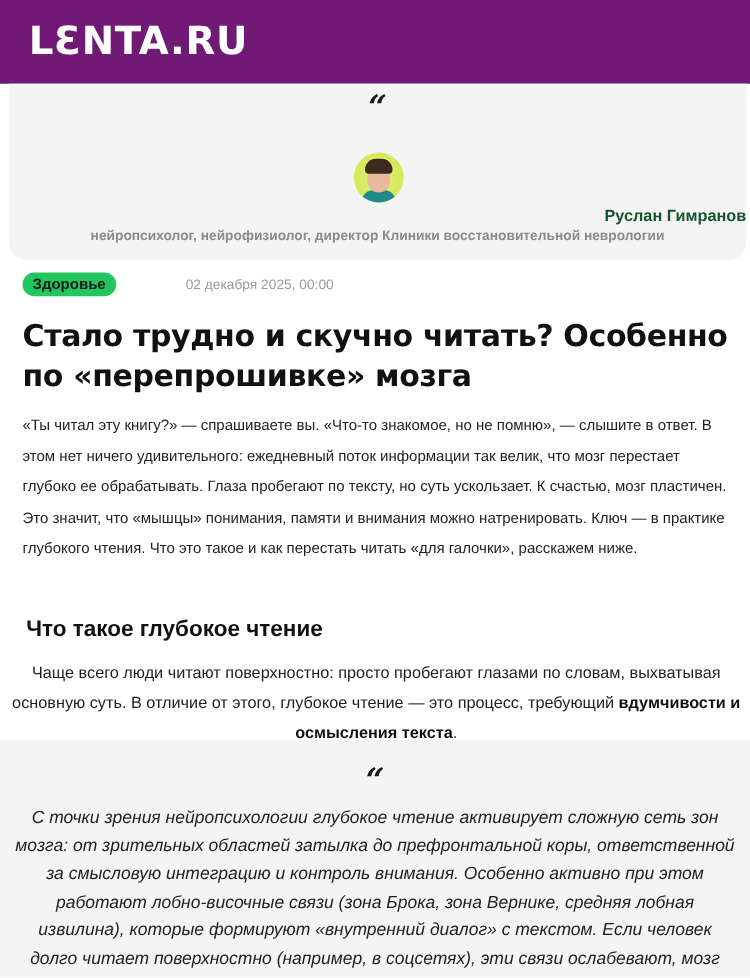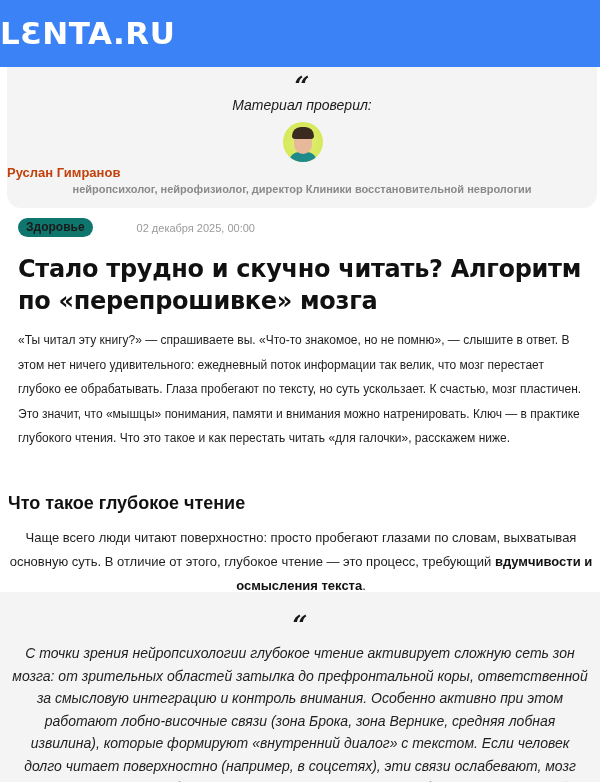--- a/index.html
+++ b/index.html
@@ -1,21 +1,21 @@
 <!DOCTYPE html>
 <html><head>
 <meta charset="utf-8">
 <style>
   * { box-sizing: border-box; margin: 0; padding: 0; }
   html, body { width: 600px; height: 782px; overflow: hidden; background: #ffffff; }
   body { font-family: "Liberation Sans", "DejaVu Sans", sans-serif; color: #1a1a1a; position: relative; }
 
   .topbar {
     position: absolute; left: 0; top: 0; width: 600px; height: 67px;
-    background: #3b82f6; display: flex; align-items: center; 
+    background: #701a75; display: flex; align-items: center; padding-left: 23px;
   }
   .logo {
     color: #ffffff; font-family: "DejaVu Sans", sans-serif; font-weight: bold;
     font-size: 31px; letter-spacing: 0.5px; line-height: 1;
   }
 
   .expert-card {
     position: absolute; left: 7px; top: 67px; width: 590px; height: 141px;
     background: #f4f4f4; border-radius: 0 0 14px 14px;
   }
@@ -31,48 +31,48 @@
   }
   .avatar {
     position: absolute; left: 276px; top: 55px; width: 40px; height: 40px; border-radius: 50%;
     background: radial-gradient(circle at 50% 50%, #e4f07a 0%, #d6e85a 70%, #cde04a 100%);
     overflow: hidden;
   }
   .avatar .hair { position: absolute; left: 9px; top: 5px; width: 22px; height: 12px; background: #3b2a20; border-radius: 11px 11px 4px 4px; }
   .avatar .face { position: absolute; left: 11px; top: 10px; width: 18px; height: 22px; background: #e8b89a; border-radius: 9px 9px 10px 10px; }
   .avatar .shirt { position: absolute; left: 6px; top: 30px; width: 28px; height: 14px; background: #1f8a8a; border-radius: 10px 10px 0 0; }
   .expert-name {
-    position: absolute; top: 98px; width: 100%; text-align: left;
-    font-weight: bold; font-size: 13px; color: #c2410c;
+    position: absolute; top: 98px; width: 100%; text-align: right;
+    font-weight: bold; font-size: 13px; color: #14532d;
   }
   .expert-role {
     position: absolute; top: 116px; width: 100%; text-align: center;
     font-size: 11px; color: #8a8a8a; font-weight: bold;
   }
 
   .meta-row { position: absolute; left: 18px; top: 218px; display: flex; align-items: center; }
   .tag {
-    background: #0f766e; color: #1a1a1a; font-weight: bold; font-size: 12px;
+    background: #22c55e; color: #1a1a1a; font-weight: bold; font-size: 12px;
     padding: 3px 8px; border-radius: 11px; line-height: 13px;
   }
-  .date { margin-left: 8px; font-size: 11px; color: #9a9a9a; padding-left: 36px; }
+  .date { margin-left: 20px; font-size: 11px; color: #9a9a9a; padding-left: 36px; }
 
   .title {
     position: absolute; left: 18px; top: 253px; width: 570px;
     font-family: "DejaVu Sans", sans-serif; font-weight: bold; font-size: 24px;
     line-height: 32px; color: #111111; letter-spacing: -0.3px;
   }
 
   .lead {
     position: absolute; left: 18px; top: 328px; width: 570px;
     font-size: 12px; line-height: 24.5px; color: #1e1e1e;
   }
 
   .h2 {
-    position: absolute; left: 8px; top: 493px;
+    position: absolute; left: 21px; top: 493px;
     font-weight: bold; font-size: 18px; color: #111111;
   }
 
   .para {
     position: absolute; left: 7px; top: 526px; width: 588px;
     font-size: 13px; line-height: 24px; color: #1e1e1e; text-align: center;
   }
   .para b { font-weight: bold; color: #111; }
 
   .quote-block {
@@ -87,36 +87,35 @@
 </style>
 </head>
 <body>
 
 <header class="topbar">
   <a class="logo">LƐNTA.RU</a>
 </header>
 
 <section class="expert-card">
   <div class="quote-mark">“</div>
-  <div class="checked-label">Материал проверил:</div>
   <div class="avatar">
     <div class="shirt"></div>
     <div class="face"></div>
     <div class="hair"></div>
   </div>
   <div class="expert-name">Руслан Гимранов</div>
   <div class="expert-role">нейропсихолог, нейрофизиолог, директор Клиники восстановительной неврологии</div>
 </section>
 
 <div class="meta-row">
   <a class="tag">Здоровье</a>
   <span class="date">02 декабря 2025, 00:00</span>
 </div>
 
-<h1 class="title">Стало трудно и скучно читать? Алгоритм по «перепрошивке» мозга</h1>
+<h1 class="title">Стало трудно и скучно читать? Особенно по «перепрошивке» мозга</h1>
 
 <p class="lead">«Ты читал эту книгу?» — спрашиваете вы. «Что-то знакомое, но не помню», — слышите в ответ. В этом нет ничего удивительного: ежедневный поток информации так велик, что мозг перестает глубоко ее обрабатывать. Глаза пробегают по тексту, но суть ускользает. К счастью, мозг пластичен. Это значит, что «мышцы» понимания, памяти и внимания можно натренировать. Ключ — в практике глубокого чтения. Что это такое и как перестать читать «для галочки», расскажем ниже.</p>
 
 <h2 class="h2">Что такое глубокое чтение</h2>
 
 <p class="para"><span>Чаще всего люди читают поверхностно: просто пробегают глазами по словам, выхватывая основную суть. В отличие от этого, глубокое чтение — это процесс, требующий </span><b>вдумчивости и осмысления текста</b><span>.</span></p>
 
 <section class="quote-block">
   <div class="quote-mark">“</div>
   <p class="quote-text">С точки зрения нейропсихологии глубокое чтение активирует сложную сеть зон мозга: от зрительных областей затылка до префронтальной коры, ответственной за смысловую интеграцию и контроль внимания. Особенно активно при этом работают лобно-височные связи (зона Брока, зона Вернике, средняя лобная извилина), которые формируют «внутренний диалог» с текстом. Если человек долго читает поверхностно (например, в соцсетях), эти связи ослабевают, мозг «переучивается» на быстрые переключения, теряя способность к длительной концентрации.</p>

